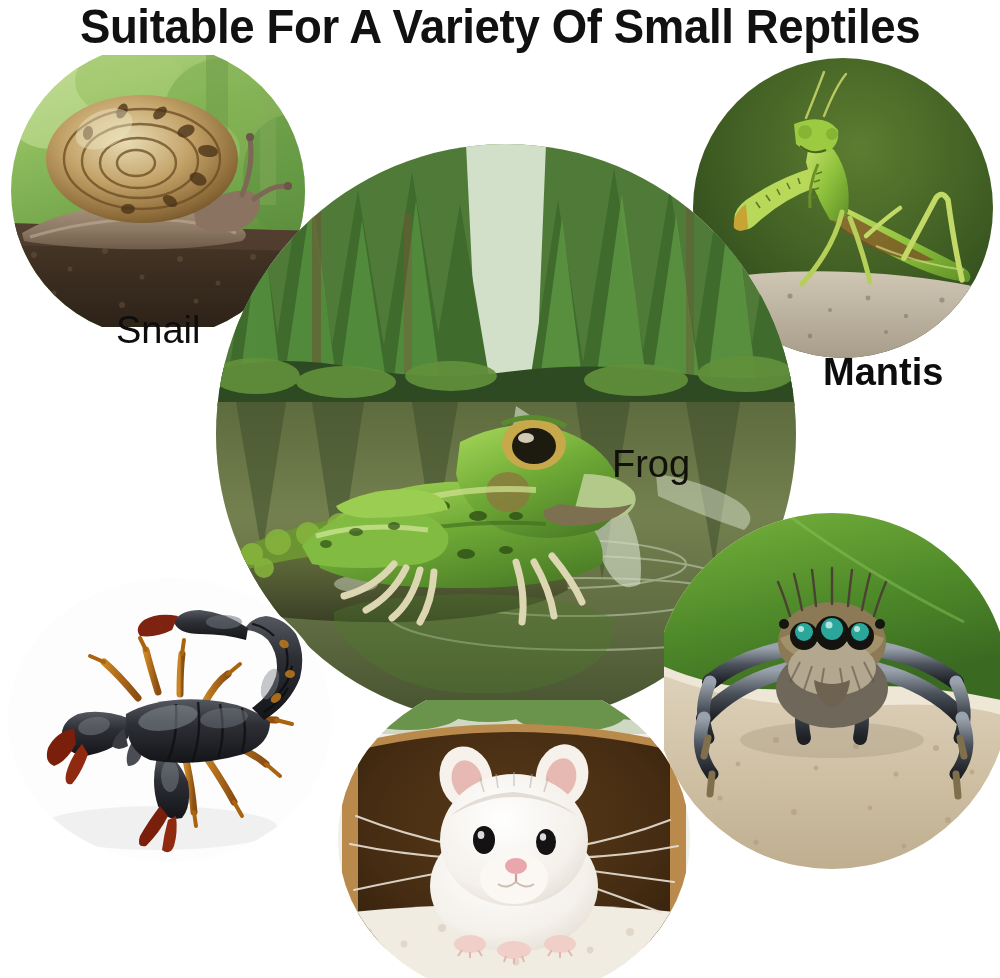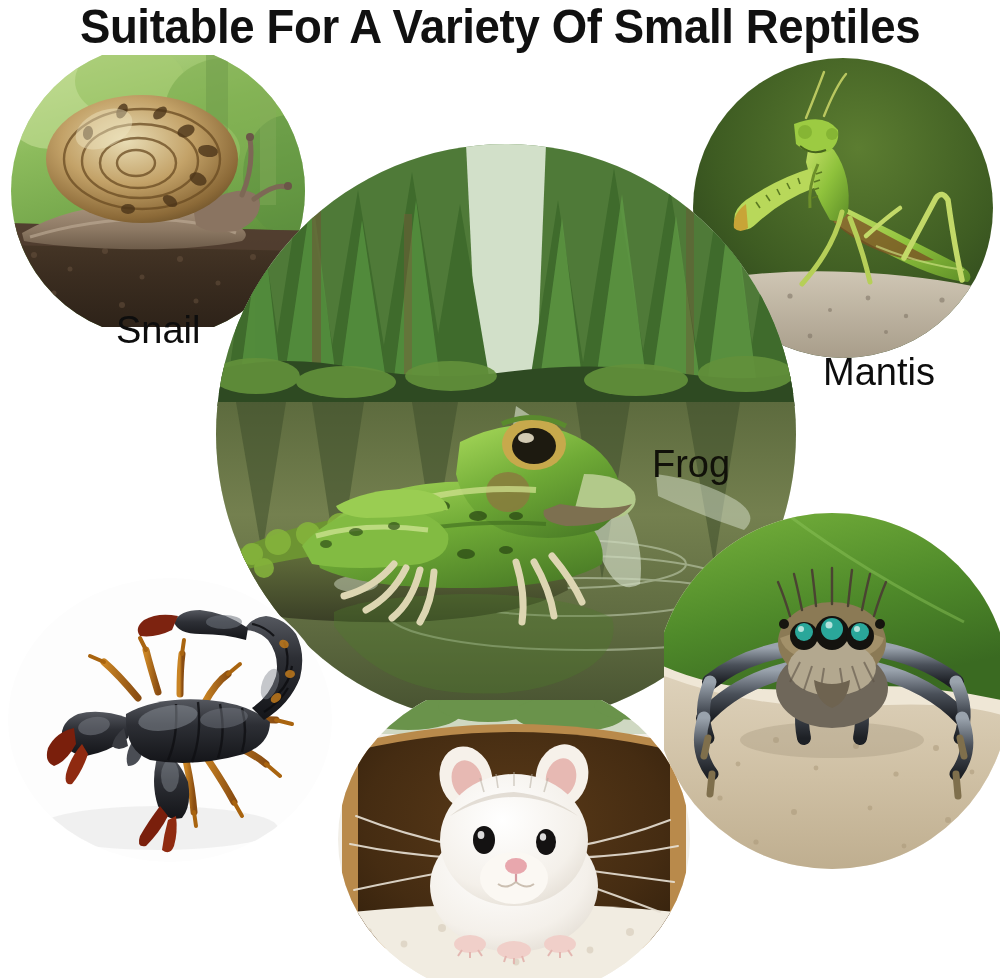--- a/index.html
+++ b/index.html
@@ -41,22 +41,22 @@
 
   
   #b-snail   {left:10px;  top:55px;  width:296px; height:272px; z-index:2;}
   #b-mantis  {left:690px; top:58px;  width:306px; height:300px; z-index:2;}
   #b-frog    {left:216px; top:144px; width:580px; height:580px; z-index:3;}
   #b-scorpion{left:8px;   top:578px; width:324px; height:284px; z-index:4;}
   #b-spider  {left:664px; top:512px; width:336px; height:358px; z-index:4;}
   #b-hamster {left:338px; top:700px; width:352px; height:278px; z-index:5;}
 
   #lab-snail   {left:104px; top:310px; z-index:9;margin-left:12px;}
-  #lab-mantis  {left:823px; top:352px; z-index:9;}
-  #lab-frog    {left:612px; top:444px; z-index:9;margin-left:40px;}
+  #lab-mantis  {left:823px; top:352px; z-index:9;font-weight:bold;}
+  #lab-frog    {left:612px; top:444px; z-index:9;}
   #lab-scorpion{left:112px; top:868px; z-index:9;}
   #lab-hamster {left:452px; top:925px; z-index:9;}
   #lab-spider  {left:795px; top:870px; z-index:9;}
 </style>
 </head>
 <body>
 
 <div id="stage">
 
   <div class="title">Suitable For A Variety Of Small Reptiles</div>

